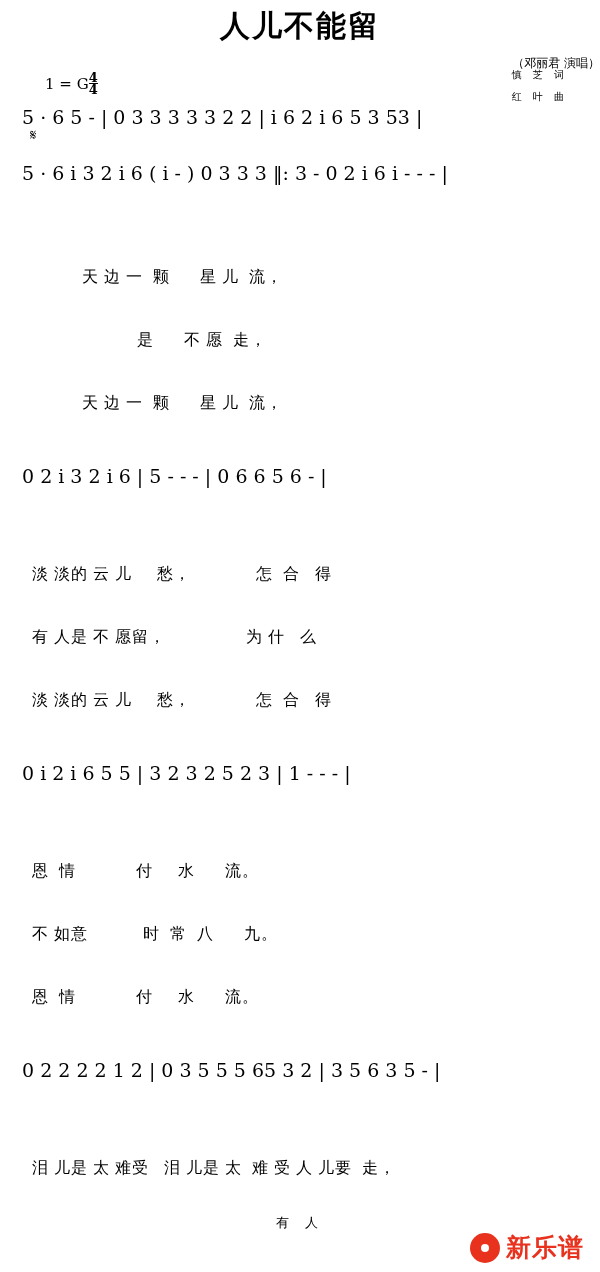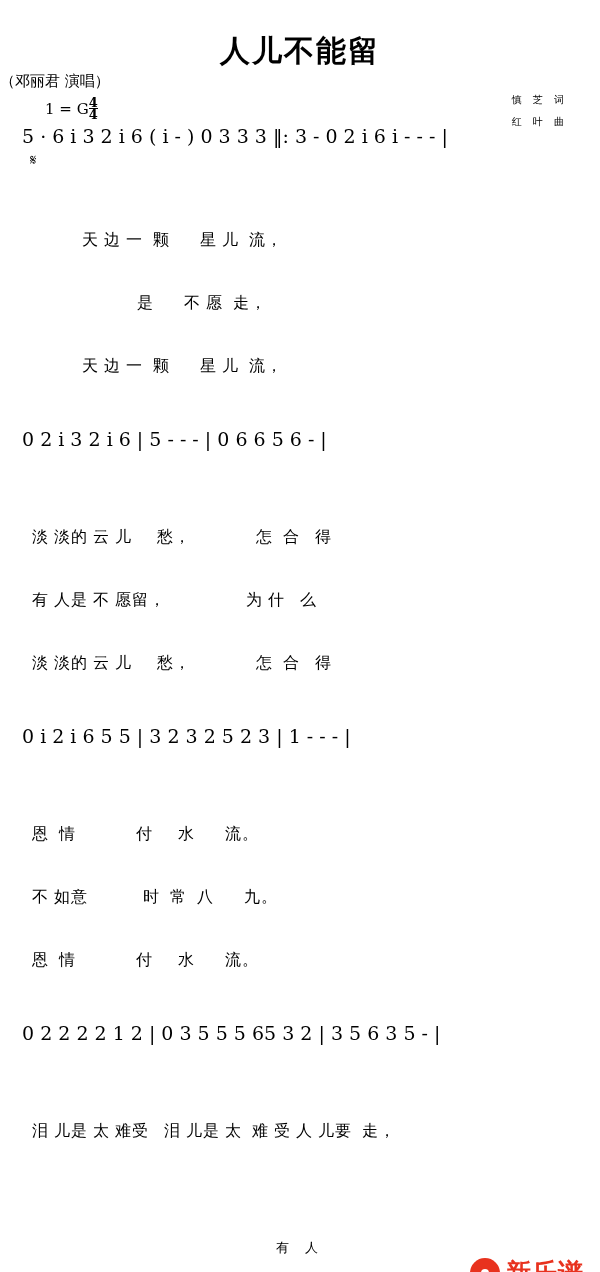--- a/index.html
+++ b/index.html
@@ -12,26 +12,27 @@
     overflow:hidden;
   }
   .page{position:relative;width:600px;height:1272px;}
 
   
   .title{
     text-align:center;
     font-size:30px;
     font-weight:bold;
     letter-spacing:2px;
-    margin-top:31px;
+    margin-top:6px;
     font-family:"DejaVu Serif", serif;
   }
   .subtitle{
-    text-align:left;
-    font-size:15px;
+    text-align:right;
+    font-size:12px;
+    margin-top:8px;
     font-family:"DejaVu Sans", sans-serif;
   }
   .credits{
     position:absolute;
     right:32px;top:58px;
     font-size:10px;
     line-height:22px;
     font-family:"DejaVu Sans", sans-serif;
     letter-spacing:4px;
   }
@@ -118,20 +119,23 @@
   <div class="credits">
     <div>慎 芝 词</div>
     <div>红 叶 曲</div>
   </div>
 
   <div style="position:absolute;left:30px;top:120px;" class="segno">𝄋</div>
 
   <div style="margin-top:34px;"></div>
 
 
+  <div class="row">
+    <div class="notes">5 · 6  5 -  | 0 3  3 3   3 3  2 2  | i 6   2 i  6 5   3 53 |</div>
+  </div>
 
   <div class="row">
     <div class="notes">5 · 6   i 3  2 i 6  ( i - )  0 3   3 3  ‖: 3 -  0 2  i 6   i - - - |</div>
   </div>
 
   <div class="lyrics" style="margin-top:6px;">
     <div>            天 边 一  颗      星 儿  流，</div>
     <div>                       是      不 愿  走，</div>
     <div>            天 边 一  颗      星 儿  流，</div>
   </div>

